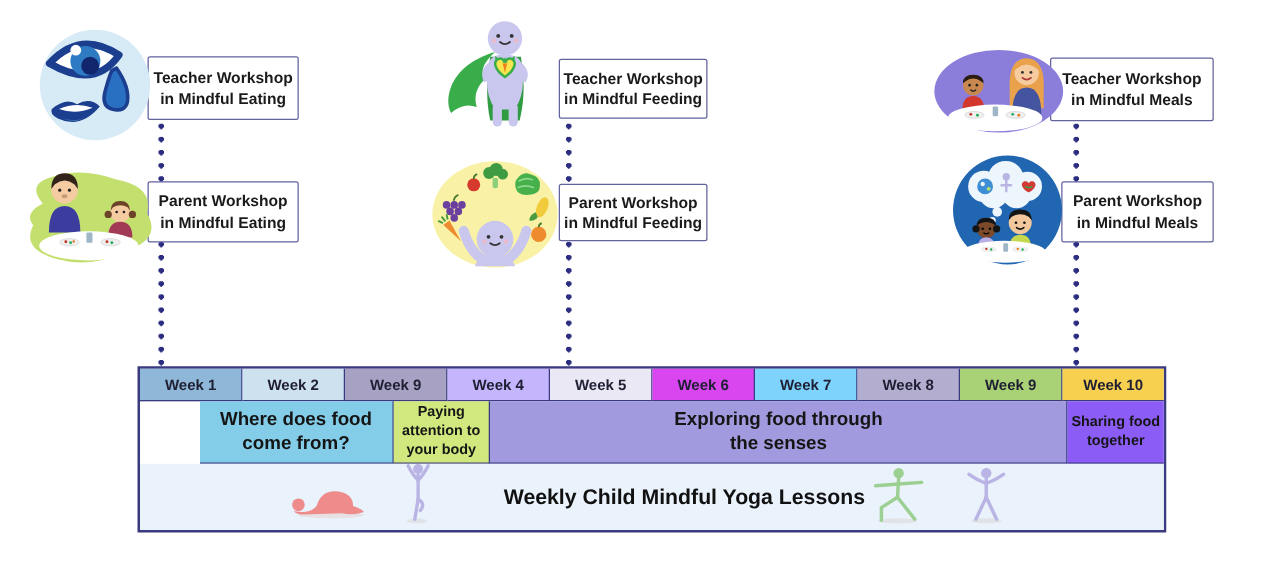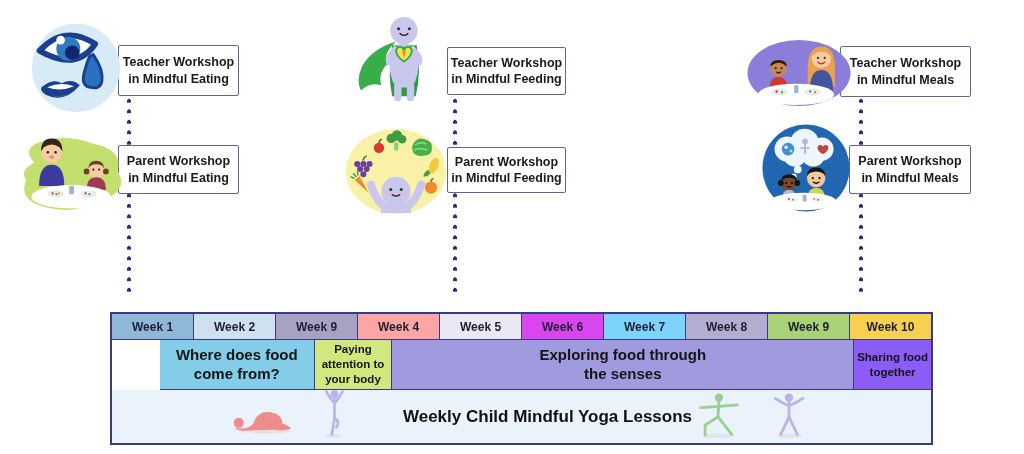--- a/index.html
+++ b/index.html
@@ -39,21 +39,21 @@
   .i-family   { left:14px;  top:126px; width:118px; height:92px; }
   .i-hero     { left:352px; top:14px;  width:100px; height:98px; }
   .i-foods    { left:344px; top:126px; width:104px; height:90px; }
   .i-teachkid { left:745px; top:38px;  width:108px; height:70px; }
   .i-think    { left:760px; top:122px; width:92px;  height:92px; }
   .illus svg { width: 100%; height: 100%; display: block; }
 
   
   .table {
     position: absolute; left: 110px; top: 293px; width: 823px; z-index: 1;
-    border: 2px solid #3a3a80; background: #fff; margin-top: 19px;
+    border: 2px solid #3a3a80; background: #fff;
   }
   .weekrow { display: flex; height: 26px; }
   .weekcell {
     flex: 1 1 0; display: flex; align-items: center; justify-content: center;
     font-size: 12px; font-weight: 600; color: #1f1f33;
     border-right: 1.6px solid #3a3a80; border-bottom: 1.6px solid #3a3a80;
   }
   .weekcell:last-child { border-right: none; }
   .phaserow { display: flex; height: 50px; padding-left: 48px; }
   .phasecell {
@@ -288,21 +288,21 @@
         <circle cx="60" cy="80.2" r="1" fill="#27ae60"></circle>
       <rect x="44" y="75" width="4" height="7" rx="1" fill="#9fb6c6"></rect>
     </svg>
   </div>
 
   <div class="table">
     <div class="weekrow">
       <div class="weekcell" style="background-color: rgb(143, 183, 216);">Week 1</div>
       <div class="weekcell" style="background-color: rgb(206, 225, 239);">Week 2</div>
       <div class="weekcell" style="background-color: rgb(167, 162, 195);">Week 9</div>
-      <div class="weekcell" style="background-color: #fca5a5;">Week 4</div>
+      <div class="weekcell" style="background-color: #c4b5fd;">Week 4</div>
       <div class="weekcell" style="background-color: rgb(234, 232, 245);">Week 5</div>
       <div class="weekcell" style="background-color: #d946ef;">Week 6</div>
       <div class="weekcell" style="background-color: #7dd3fc;">Week 7</div>
       <div class="weekcell" style="background-color: rgb(179, 173, 207);">Week 8</div>
       <div class="weekcell" style="background-color: rgb(169, 210, 118);">Week 9</div>
       <div class="weekcell" style="background-color: rgb(248, 208, 80);">Week 10</div>
     </div>
     <div class="phaserow">
       <div class="phasecell span2 ph-big prewrap" style="background-color: rgb(131, 205, 233);">Where does food
 come from?</div>

